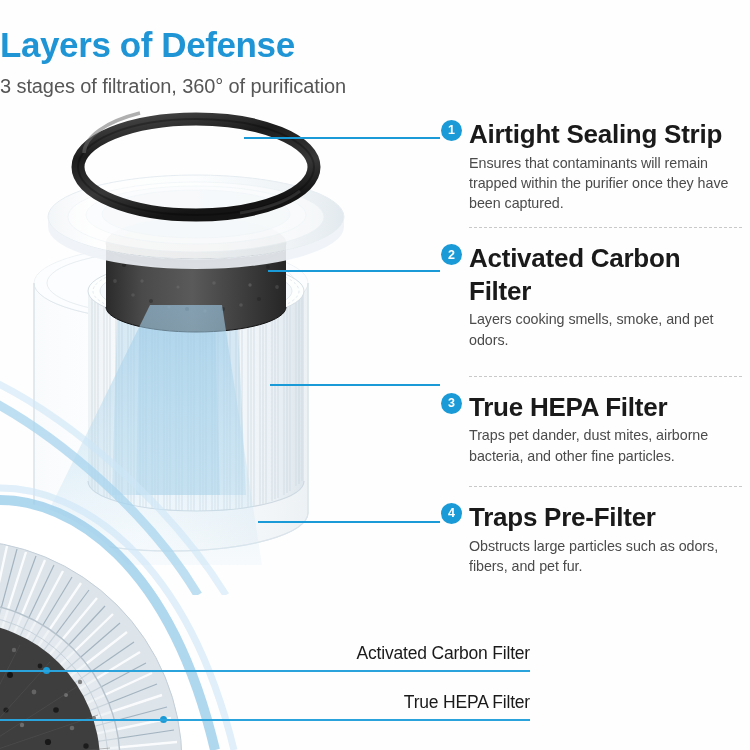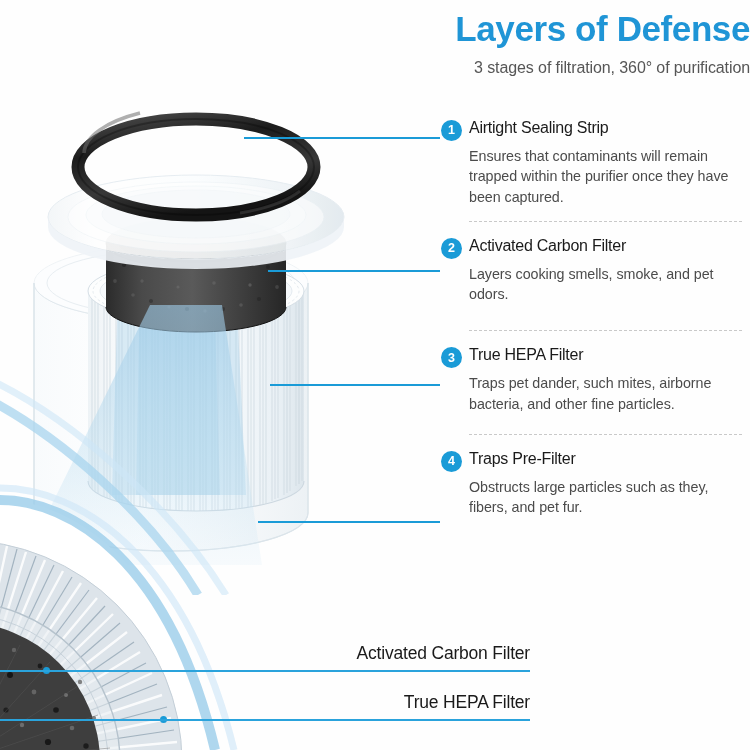--- a/index.html
+++ b/index.html
@@ -18,34 +18,34 @@
     inset: 0;
     width: 750px;
     height: 750px;
     overflow: hidden;
     background: #fefefe;
   }
 
   
   #header {
     position: absolute;
-    top: 0; left: 0;
+    top: 16px; left: 0;
     width: 750px;
-    text-align: right;
+    text-align: left;
     padding-top: 8px;
   }
   #main-title {
     font-size: 35px;
     font-weight: bold;
     color: #1f95d6;
     letter-spacing: -0.4px;
     line-height: 1.2;
   }
   #sub-title {
-    font-size: 16px;
+    font-size: 20px;
     color: #565656;
     margin-top: 9px;
     letter-spacing: -0.1px;
   }
 
   
   #product {
     position: absolute;
     left: 0; top: 95px;
     width: 430px;
@@ -84,31 +84,31 @@
     background: #1a9bd7;
     color: #ffffff;
     font-size: 12.5px;
     font-weight: bold;
     display: flex;
     align-items: center;
     justify-content: center;
     line-height: 1;
   }
   .callout-title {
-    font-size: 16px;
-    font-weight: normal;
+    font-size: 26px;
+    font-weight: bold;
     color: #1a1a1a;
     line-height: 1.25;
     letter-spacing: -0.25px;
   }
   .callout-desc {
     font-size: 14.3px;
     color: #4b4b4b;
     line-height: 1.42;
-    margin-top: 8px;
+    margin-top: 2px;
     letter-spacing: -0.05px;
   }
   .divider {
     border-top: 1.5px dashed #c9c9c9;
     margin: 14px 0 14px 37px;
     height: 0;
   }
 
   
   .leader {
@@ -461,28 +461,28 @@
     <div class="callout">
       <div class="badge">2</div>
       <div class="callout-title">Activated Carbon Filter</div>
       <div class="callout-desc">Layers cooking smells, smoke, and pet odors.</div>
     </div>
     <div class="divider" style="margin-top:26px;"></div>
 
     <div class="callout">
       <div class="badge">3</div>
       <div class="callout-title">True HEPA Filter</div>
-      <div class="callout-desc">Traps pet dander, such mites, airborne bacteria, and other fine particles.</div>
+      <div class="callout-desc">Traps pet dander, dust mites, airborne bacteria, and other fine particles.</div>
     </div>
     <div class="divider" style="margin-top:20px;"></div>
 
     <div class="callout">
       <div class="badge">4</div>
       <div class="callout-title">Traps Pre-Filter</div>
-      <div class="callout-desc">Obstructs large particles such as they, fibers, and pet fur.</div>
+      <div class="callout-desc">Obstructs large particles such as odors, fibers, and pet fur.</div>
     </div>
   </div>
 
   <div class="dot" style="left:43px; top:667px;"></div>
   <div class="leader" style="left:46px; top:670px; width:484px;"></div>
   <div class="bottom-label" style="left:230px; top:643px; width:300px;">Activated Carbon Filter</div>
   <div class="bottom-rule" style="left:0px; top:670px; width:530px;"></div>
 
   <div class="dot" style="left:160px; top:716px;"></div>
   <div class="leader" style="left:163px; top:719px; width:367px;"></div>

